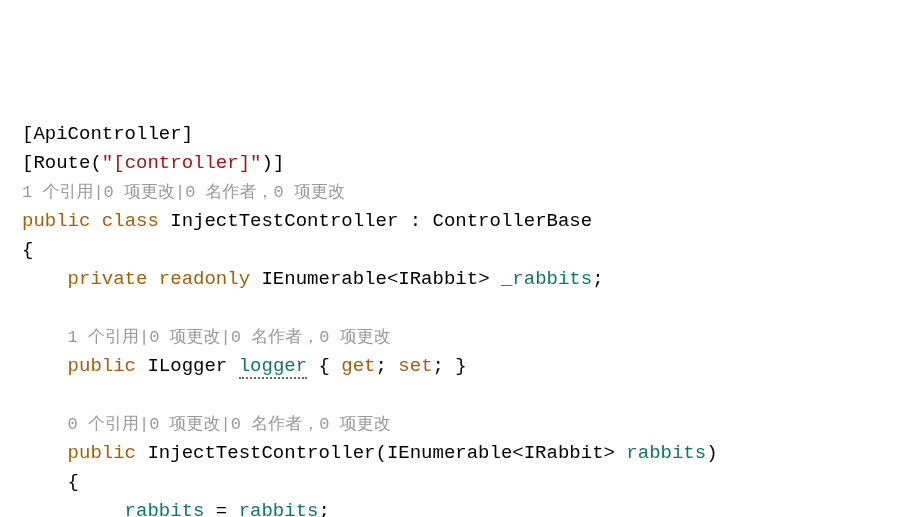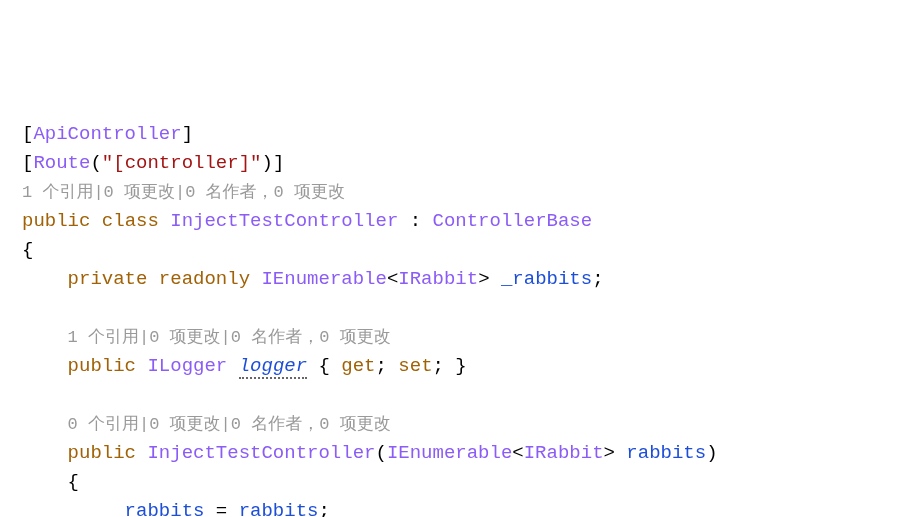--- a/index.html
+++ b/index.html
@@ -8,26 +8,26 @@
     font-size: 19px;
     line-height: 29px;
     background: #ffffff;
     color: #000000;
     white-space: pre;
     padding: 4px 0 12px 22px;
     width: 922px;
     overflow: hidden;
   }
   .kw   { color: #a16207; }
-  .type { color: #8b5cf6; }
+  .type { color: #000000; }
   .str  { color: #a31515; }
   .lens { color: #999999; font-size: 17px; text-align: right; }
   .pun  { color: #000000; }
-  .id   { color: #1d4ed8; }
-  .underline { border-bottom: 2px dotted #666; font-style: italic; }
+  .id   { color: #0f766e; }
+  .underline { border-bottom: 2px dotted #666; }
 </style>
 </head>
 <body>
 
 
 
 <div><div><span class="pun">[</span><span class="type">ApiController</span><span class="pun">]</span></div><div><span class="pun">[</span><span class="type">Route</span><span class="pun">(</span><span class="str">"[controller]"</span><span class="pun">)</span><span class="pun">]</span></div><div><span class="lens">1 个引用|0 项更改|0 名作者，0 项更改</span></div><div><span class="kw">public</span> <span class="kw">class</span> <span class="type">InjectTestController</span><span class="pun"> : </span><span class="type">ControllerBase</span></div><div><span class="pun">{</span></div><div>    <span class="kw">private</span> <span class="kw">readonly</span> <span class="type">IEnumerable</span><span class="pun">&lt;</span><span class="type">IRabbit</span><span class="pun">&gt;</span><span class="id"> _rabbits</span><span class="pun">;</span></div><div> </div><div>    <span class="lens">1 个引用|0 项更改|0 名作者，0 项更改</span></div><div>    <span class="kw">public</span> <span class="type">ILogger</span> <span class="id underline">logger</span><span class="pun"> { </span><span class="kw">get</span><span class="pun">; </span><span class="kw">set</span><span class="pun">; }</span></div><div> </div><div>    <span class="lens">0 个引用|0 项更改|0 名作者，0 项更改</span></div><div>    <span class="kw">public</span> <span class="type">InjectTestController</span><span class="pun">(</span><span class="type">IEnumerable</span><span class="pun">&lt;</span><span class="type">IRabbit</span><span class="pun">&gt;</span><span class="id"> rabbits</span><span class="pun">)</span></div><div>    <span class="pun">{</span></div><div>        <span class="id">_rabbits</span><span class="pun"> = </span><span class="id">rabbits</span><span class="pun">;</span></div></div>
 
 
 

